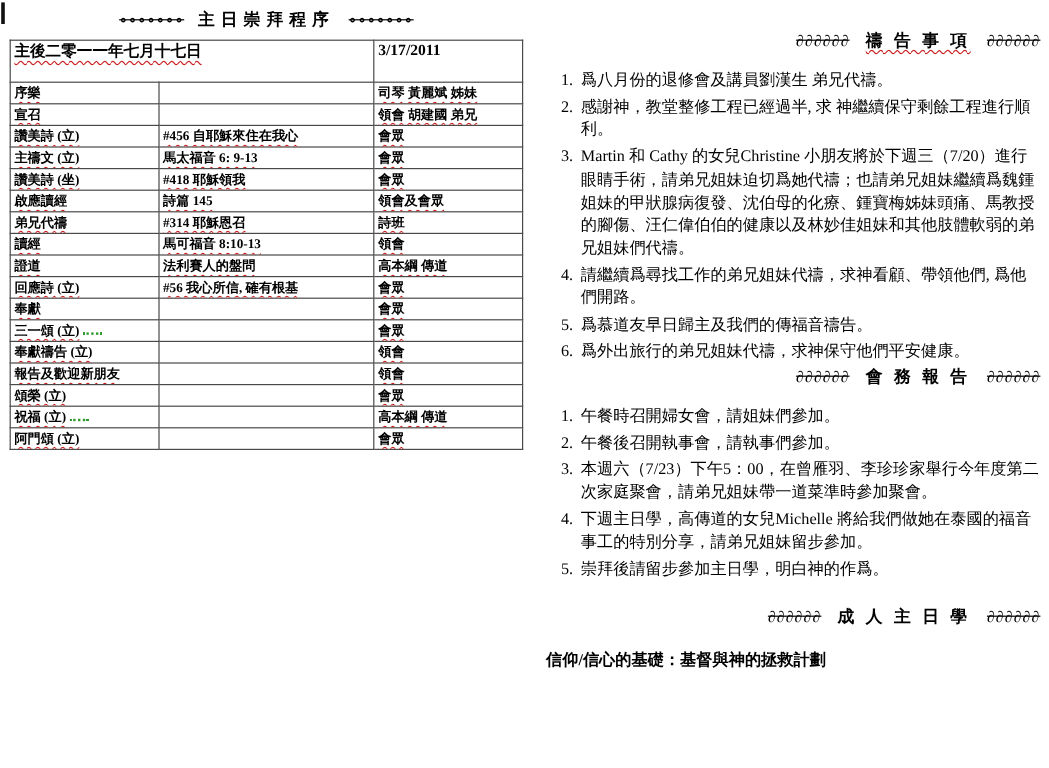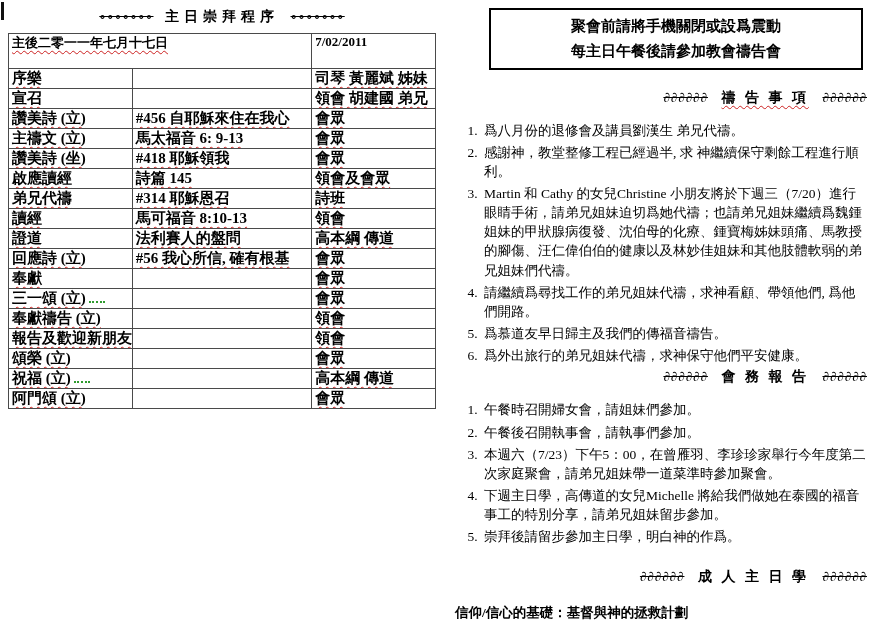--- a/index.html
+++ b/index.html
@@ -8,21 +8,21 @@
     font-family:"Liberation Serif","DejaVu Serif",serif;color:#000;
   }
   .cursor-artifact{position:absolute;left:1px;top:2px;width:3px;height:18px;background:#111;}
   
   .left-col{position:absolute;left:8px;top:6px;width:428px;}
   .title-line{text-align:center;font-weight:bold;font-size:14px;white-space:nowrap;margin-top:2px;}
   .title-line .title-text{letter-spacing:5px;margin:0 8px;}
   .decor{font-weight:bold;text-decoration:line-through;letter-spacing:1px;font-size:13px;}
   table.program{border-collapse:collapse;width:100%;margin-top:7px;table-layout:fixed;}
   table.program td{
-    border:1px solid #4a4a4a;padding:0 3px;height:17px;font-size:15px;font-weight:bold;
+    border:1px solid #4a4a4a;padding:0 3px;height:17px;font-size:11px;font-weight:bold;
     vertical-align:middle;overflow:hidden;white-space:nowrap;
   }
   table.program tr.hdr td{height:34px;vertical-align:top;font-size:13px;}
   .c1{width:29%;} .c2{width:42%;} .c3{width:29%;}
   .sp{text-decoration-line:underline;text-decoration-style:wavy;text-decoration-color:#cc2222;text-decoration-thickness:1px;text-underline-offset:3px;}
   .gmark{display:inline-block;width:16px;height:5px;margin-left:3px;border-bottom:2px dotted #2f9b2f;}
   .sermon{margin-top:16px;font-size:13px;line-height:1.35;}
   .sermon-heading{font-weight:bold;font-size:13.5px;margin-bottom:14px;}
   .sermon-intro,.sermon-conclusion{margin:0;}
   ol.sermon-points{margin:2px 0 2px 0;padding-left:46px;}
@@ -56,21 +56,21 @@
 
   <table class="program">
     <colgroup>
         <col class="c1">
         <col class="c2">
         <col class="c3">
       </colgroup>
     <tbody>
       <tr class="hdr">
         <td colspan="2"><span class="sp">主後二零一一年七月十七日</span></td>
-        <td><span>7/02/2011</span></td>
+        <td><span>3/17/2011</span></td>
       </tr>
     </tbody>
     <tbody>
         <tr>
           <td><span class="sp">序樂</span></td>
           <td><span></span></td>
           <td><span class="sp">司琴 黃麗斌 姊妹</span></td>
         </tr>
         <tr>
           <td><span class="sp">宣召</span></td>
@@ -151,24 +151,20 @@
           <td><span class="sp">阿門頌 (立)</span></td>
           <td><span></span></td>
           <td><span class="sp">會眾</span></td>
         </tr>
       </tbody>
   </table>
 
 </div>
 
 <div class="right-col">
-  <div class="notice-box">
-    <div>聚會前請將手機關閉或設爲震動</div>
-    <div>每主日午餐後請參加教會禱告會</div>
-  </div>
 
   <div class="section-header hdr-prayer">
     <span class="decor">∂∂∂∂∂∂</span>
     <span class="sec-title sp">禱 告 事 項</span>
     <span class="decor">∂∂∂∂∂∂</span>
   </div>
   <ol class="rlist">
       <li>爲八月份的退修會及講員劉漢生 弟兄代禱。</li>
       <li>感謝神，教堂整修工程已經過半, 求 神繼續保守剩餘工程進行順利。</li>
       <li>Martin 和 Cathy 的女兒Christine 小朋友將於下週三（7/20）進行眼睛手術，請弟兄姐妹迫切爲她代禱；也請弟兄姐妹繼續爲魏鍾姐妹的甲狀腺病復發、沈伯母的化療、鍾寶梅姊妹頭痛、馬教授的腳傷、汪仁偉伯伯的健康以及林妙佳姐妹和其他肢體軟弱的弟兄姐妹們代禱。</li>

